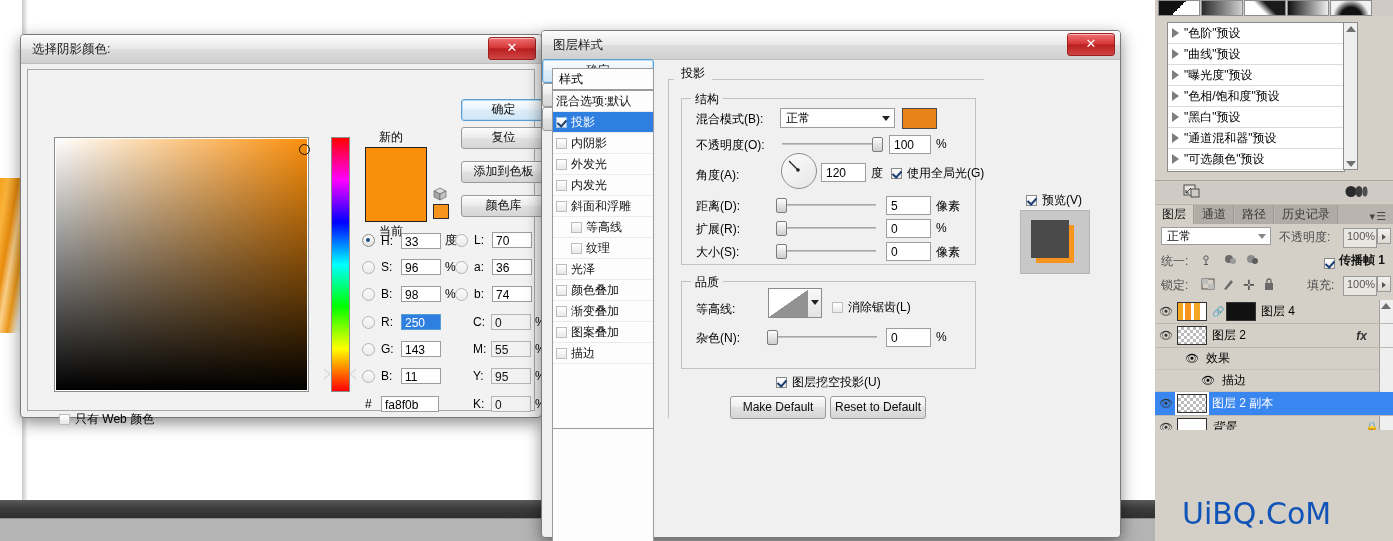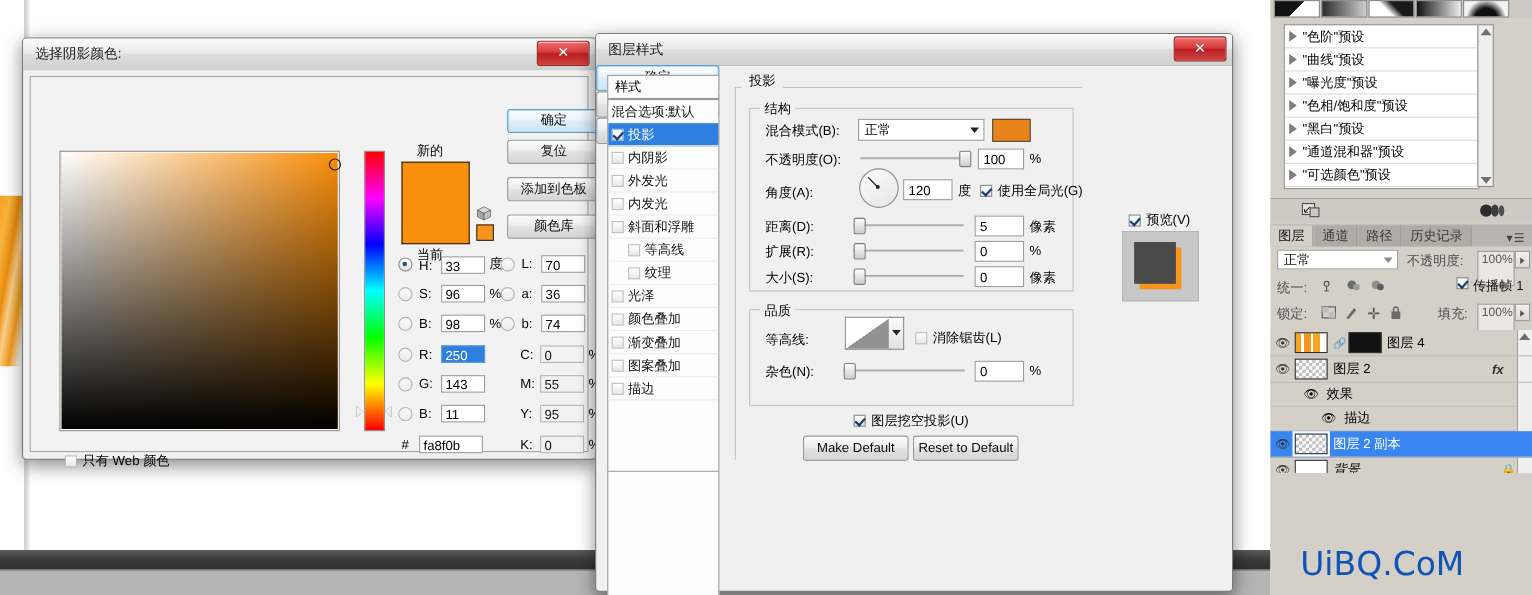--- a/index.html
+++ b/index.html
@@ -137,21 +137,21 @@
   .sc-arr{position:absolute;left:2px;width:0;height:0;border-left:5px solid transparent;border-right:5px solid transparent;}
   .rp-footbar{position:absolute;left:0;top:180px;width:238px;height:22px;background:#cfcbc4;border-top:1px solid #aaa6a0;}
 
   .panel-tabs{position:absolute;left:0;top:204px;width:238px;height:20px;background:#b9b5ae;}
   .ptab{position:absolute;top:1px;height:19px;line-height:18px;font-size:12px;padding:0 7px;background:#b0aca5;color:#3a3a3a;
     border-right:1px solid #9e9a94;cursor:pointer;box-sizing:border-box;}
   .ptab.active{background:#d4d0c8;color:#111;}
   .panel-menu{position:absolute;right:6px;top:6px;font-size:11px;color:#444;letter-spacing:1px;}
 
   .lrow{position:absolute;left:0;width:238px;font-size:12px;color:#4d4d4d;}
-  .sm-fld{border:1px solid #9a9a9a;background:#e9e7e2;height:32px;line-height:15px;font-size:11px;
+  .sm-fld{border:1px solid #9a9a9a;background:#e9e7e2;height:20px;line-height:15px;font-size:11px;
     padding:0 3px;box-sizing:border-box;display:inline-block;color:#555;}
   .spin{display:inline-block;width:14px;height:16px;border:1px solid #9a9a9a;background:linear-gradient(180deg,#f4f2ee,#ddd9d3);
     position:relative;box-sizing:border-box;vertical-align:top;}
   .spin:after{content:"";position:absolute;left:4px;top:5px;width:0;height:0;
     border-top:3px solid transparent;border-bottom:3px solid transparent;border-left:4px solid #555;}
 
   .layer-list{position:absolute;left:0;top:300px;width:238px;height:130px;background:#d4d0c8;}
   .layer-row{position:relative;height:23px;display:flex;align-items:center;border-bottom:1px solid #bdb9b2;font-size:12px;}
   .layer-row.sel{background:#3a86f0;color:#fff;}
   .eye{width:22px;text-align:center;font-size:11px;color:#333;}
@@ -561,21 +561,21 @@
           <circle cx="6" cy="7" r="4" fill="#6b6b6b"></circle>
           <circle cx="10" cy="9" r="3" fill="#9a9a9a"></circle>
         </svg>
     </span>
     <span style="position:absolute;left:90px;top:2px">
       <svg width="16" height="16" viewBox="0 0 16 16">
           <circle cx="6" cy="7" r="4" fill="#8d8d8d"></circle>
           <circle cx="10" cy="9" r="3" fill="#5e5e5e"></circle>
         </svg>
     </span>
-    <span style="position:absolute;right:8px;top:2px;display:flex;align-items:flex-start;gap:4px;color:#111;font-weight:normal">
+    <span style="position:absolute;right:8px;top:2px;display:flex;align-items:flex-end;gap:4px;color:#111;font-weight:bold">
       <span class="chk on"></span>
       <span>传播帧 1</span>
     </span>
   </div>
 
   <div class="lrow" style="top:274px;height:22px">
     <span style="position:absolute;left:6px;top:3px">锁定:</span>
     <span style="position:absolute;left:46px;top:3px">
       <svg width="14" height="14" viewBox="0 0 14 14">
           <rect x="1" y="2" width="12" height="10" fill="none" stroke="#555"></rect>

